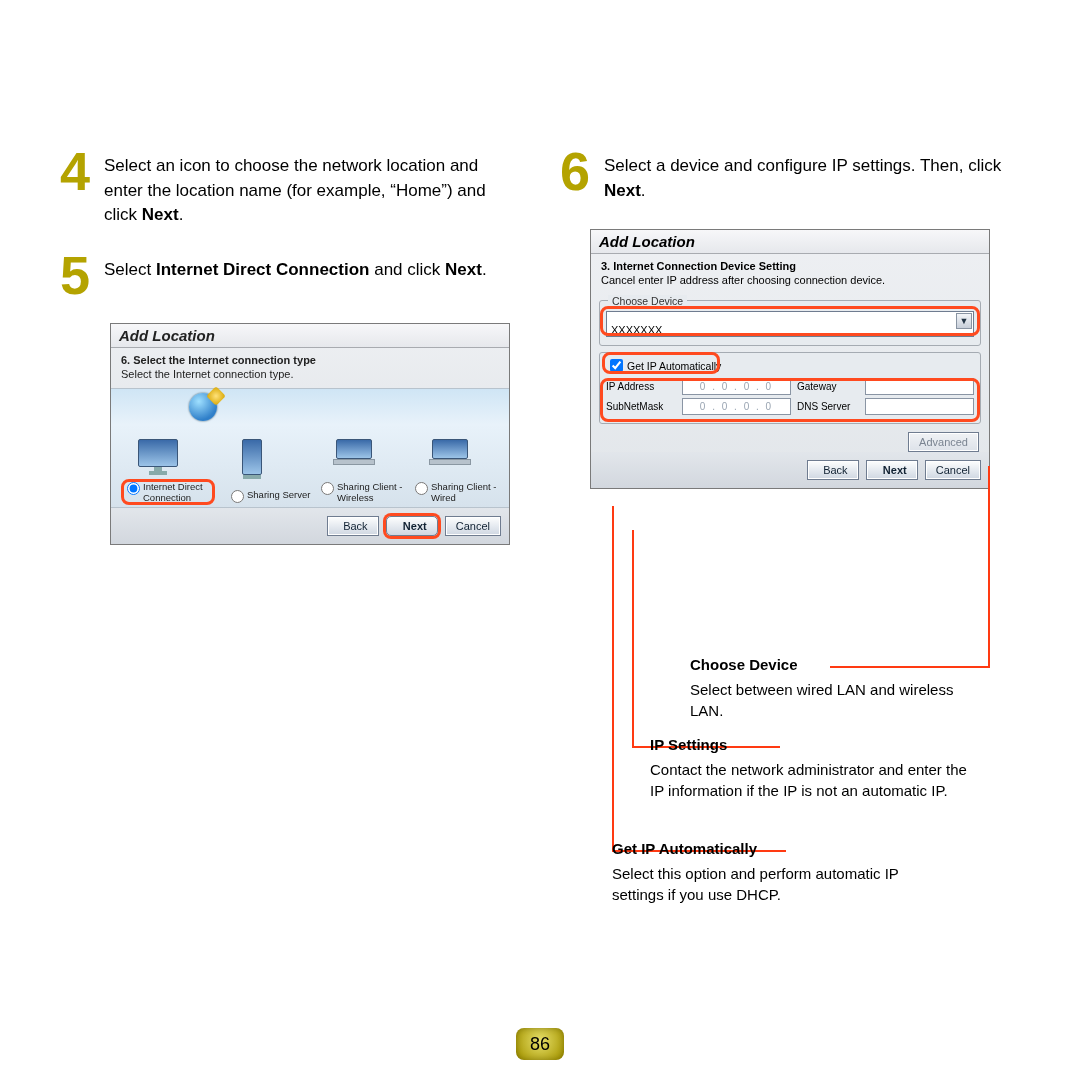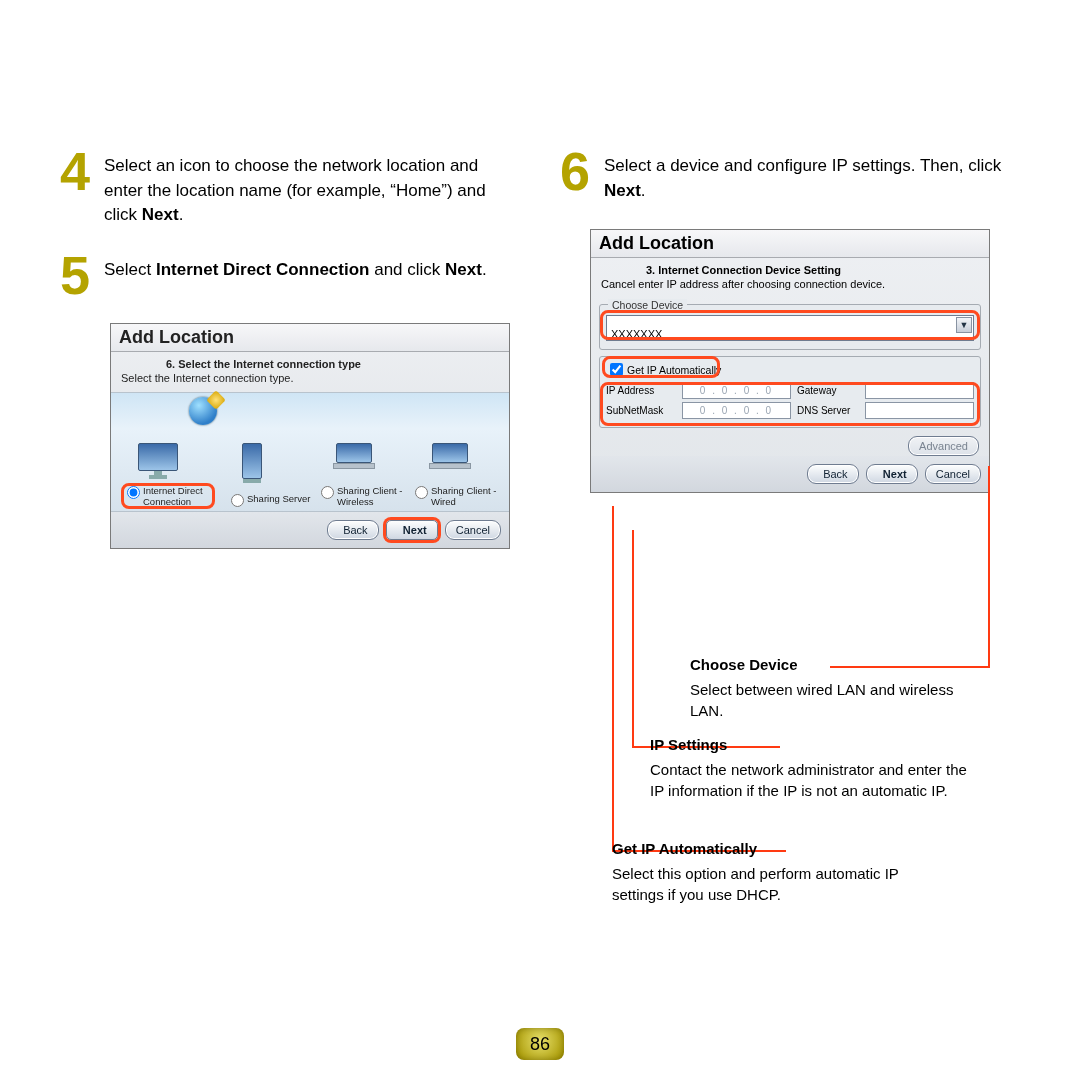--- a/index.html
+++ b/index.html
@@ -49,27 +49,27 @@
     border: 1px solid #7a7a7a;
     background: linear-gradient(#eef0f3, #d9dde2);
     font-size: 11px;
     color: #222;
   }
   .dlg-title {
     background: linear-gradient(#f7f7f9, #e6e8ec);
     border-bottom: 1px solid #a8abb0;
     padding: 3px 8px;
     font-weight: bold;
-    font-size: 18px;
+    font-size: 15px;
+    font-style: italic;
   }
   .dlg-sub {
     padding: 6px 10px 2px 10px;
     font-weight: bold;
     font-size: 11px;
-    margin-left: 45px;
   }
   .dlg-text {
     padding: 0 10px 8px 10px;
     font-size: 11px;
   }
   .icons-row {
     height: 120px;
     background: linear-gradient(#cfe5f5 0%, #e8f2fa 30%, #d6e2ec 100%);
     position: relative;
     border-top: 1px solid #b8c3cd;
@@ -108,21 +108,21 @@
     position:absolute; border:3px solid #ff4a1f; border-radius:8px; pointer-events:none;
   }
   .dlg-btnbar {
     padding: 8px; text-align: right;
     background: linear-gradient(#e2e6eb,#d2d7de);
   }
   .winbtn {
     display:inline-block; min-width:52px; padding:3px 10px;
     font-size:11px; color:#123;
     background: linear-gradient(#fdfefe,#cfd7e2);
-    border:1px solid #6f7c90; border-radius:9px;
+    border:1px solid #6f7c90; border-radius:0;
     margin-left:4px;
     box-shadow: inset 0 0 0 1px #fff;
   }
   .hl-btn { box-shadow: 0 0 0 3px #ff4a1f; border-radius:5px; }
 
   
   .dlg6 {
     width: 400px;
     margin-left: 30px;
     margin-top: 6px;

